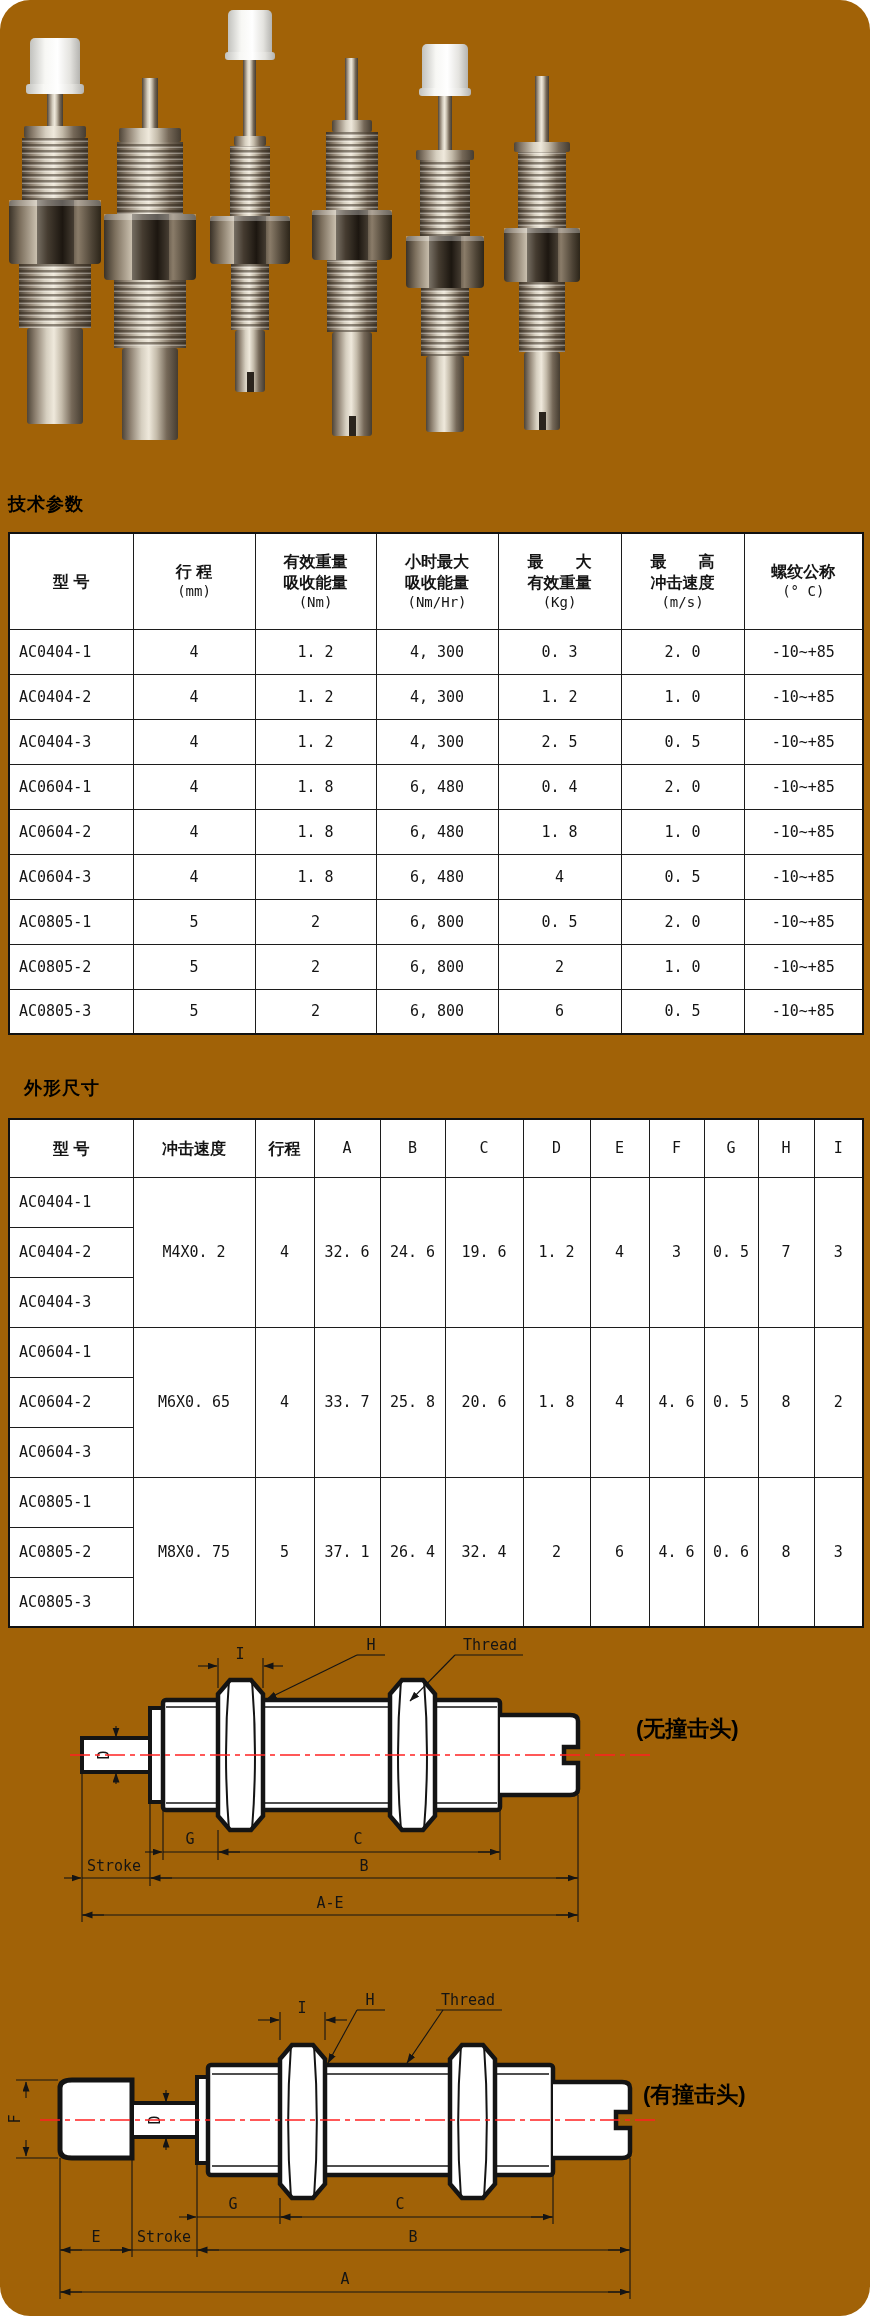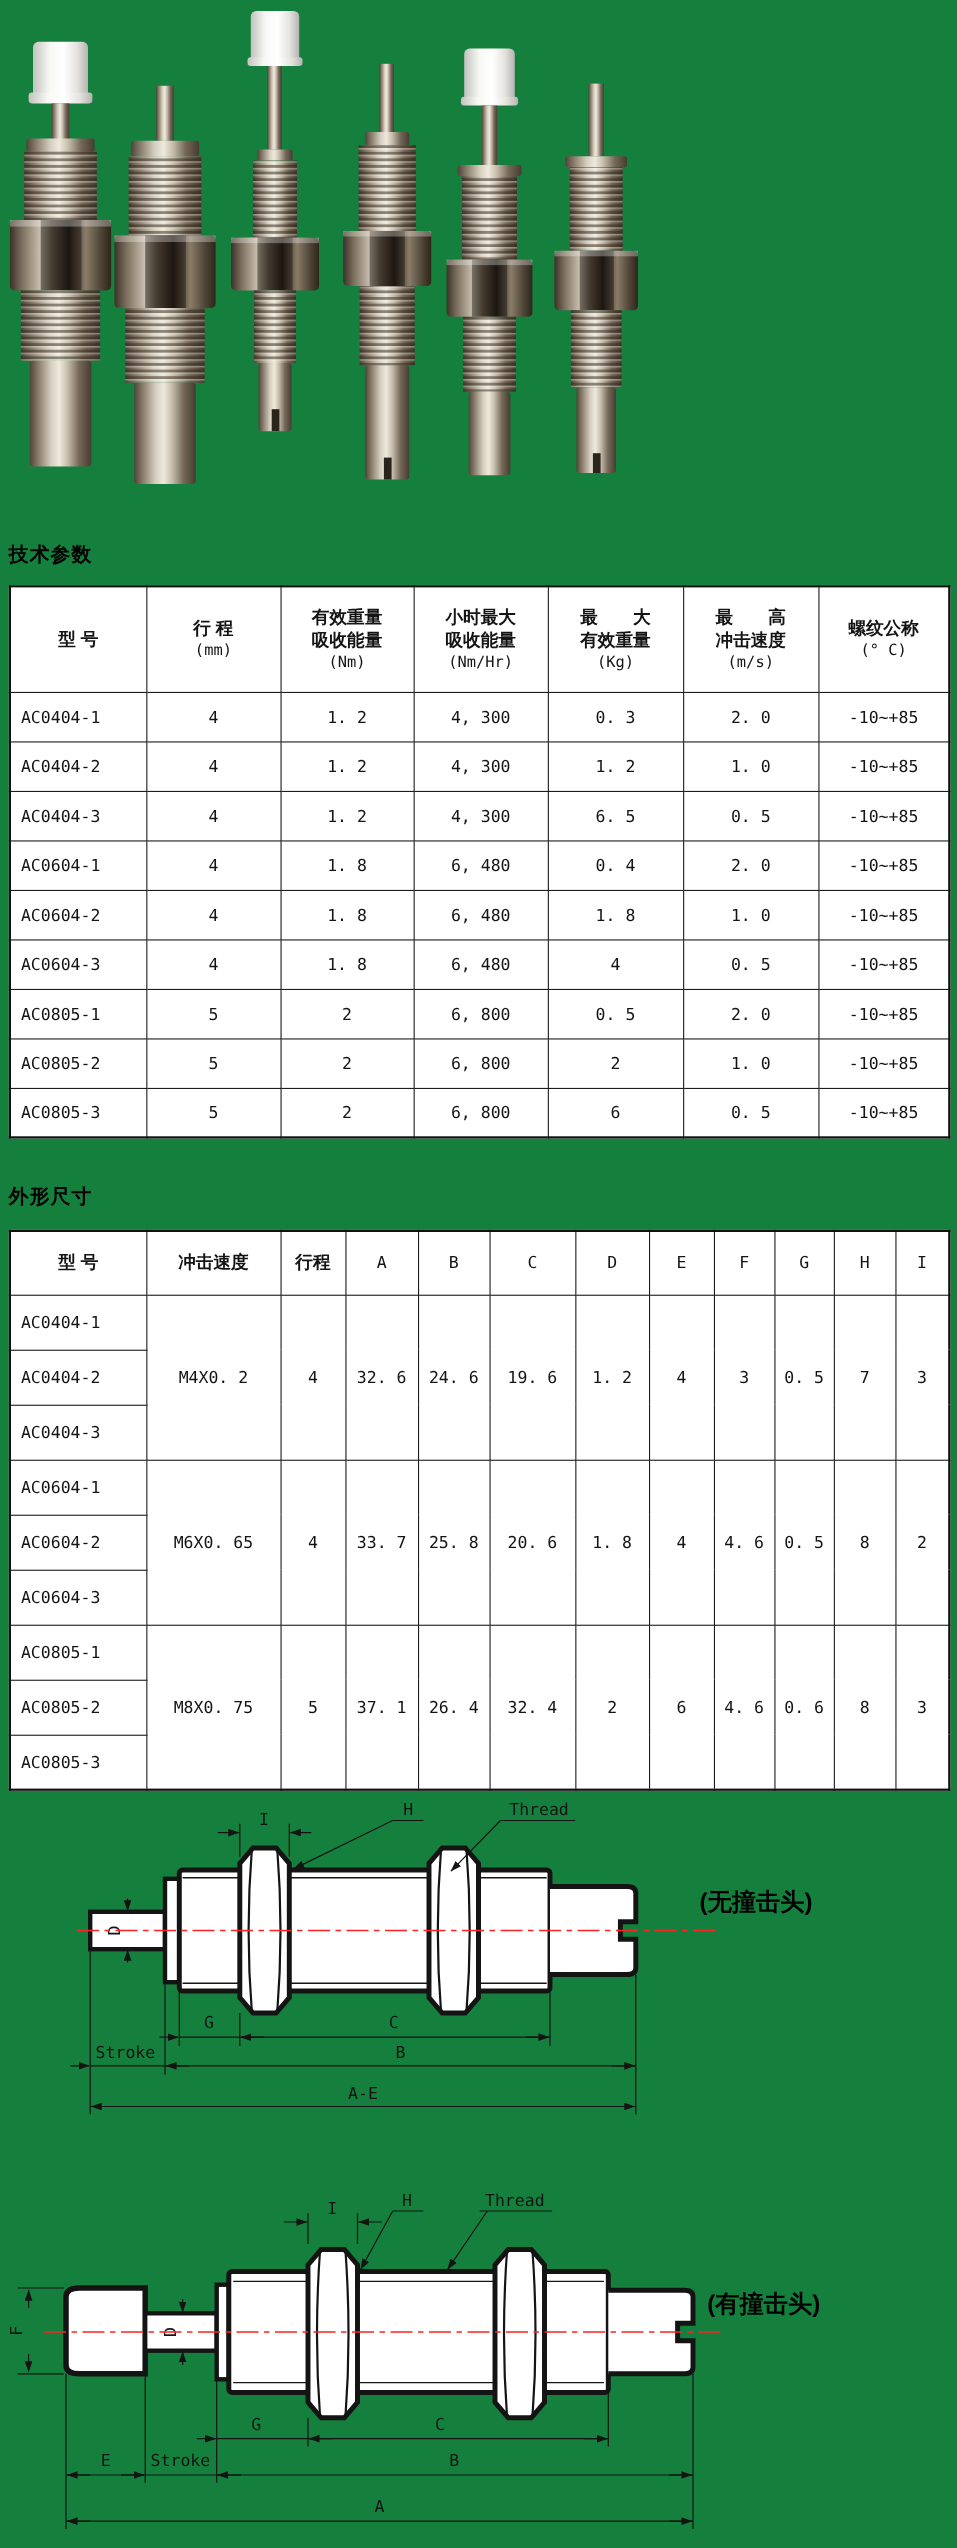--- a/index.html
+++ b/index.html
@@ -1,20 +1,20 @@
 <!DOCTYPE html>
 <html><head>
 <meta charset="utf-8">
 <style>
   html,body{margin:0;padding:0;background:#ffffff;}
-  .page{position:relative;width:870px;height:2316px;background:#15803d;overflow:hidden;
-        font-family:"Liberation Sans",sans-serif;color:#111;}
+  .page{position:relative;width:870px;height:2316px;background:#a16207;overflow:hidden;
+        font-family:"Liberation Sans",sans-serif;color:#111;border-radius:30px;}
   .sec-title{position:absolute;left:8px;font-size:18px;font-weight:bold;color:#000;letter-spacing:1px;}
   #tech-title{top:492px;}
-  #dims-title{top:1076px;}
+  #dims-title{top:1076px;margin-left:16px;}
   table{position:absolute;left:8px;border-collapse:collapse;table-layout:fixed;
         border:2px solid #111;background:#fff;}
   #tech-table{top:532px;width:854px;}
   #dims-table{top:1118px;width:854px;}
   th,td{border:1px solid #1c1c1c;padding:0;text-align:center;vertical-align:middle;color:#141414;}
   .mono{font-family:"DejaVu Sans Mono","Liberation Mono",monospace;}
   .hcn{font-size:16px;font-weight:bold;line-height:21px;}
   .hun{font-size:14px;font-weight:normal;line-height:19px;font-family:"DejaVu Sans Mono",monospace;}
   #tech-table thead tr{height:96px;}
   #tech-table tbody tr{height:45px;}
@@ -221,21 +221,21 @@
           <td class="val mono">4, 300</td>
           <td class="val mono">1. 2</td>
           <td class="val mono">1. 0</td>
           <td class="val mono">-10~+85</td>
         </tr>
       <tr>
           <td class="model mono">AC0404-3</td>
           <td class="val mono">4</td>
           <td class="val mono">1. 2</td>
           <td class="val mono">4, 300</td>
-          <td class="val mono">6. 5</td>
+          <td class="val mono">2. 5</td>
           <td class="val mono">0. 5</td>
           <td class="val mono">-10~+85</td>
         </tr>
       <tr>
           <td class="model mono">AC0604-1</td>
           <td class="val mono">4</td>
           <td class="val mono">1. 8</td>
           <td class="val mono">6, 480</td>
           <td class="val mono">0. 4</td>
           <td class="val mono">2. 0</td>

